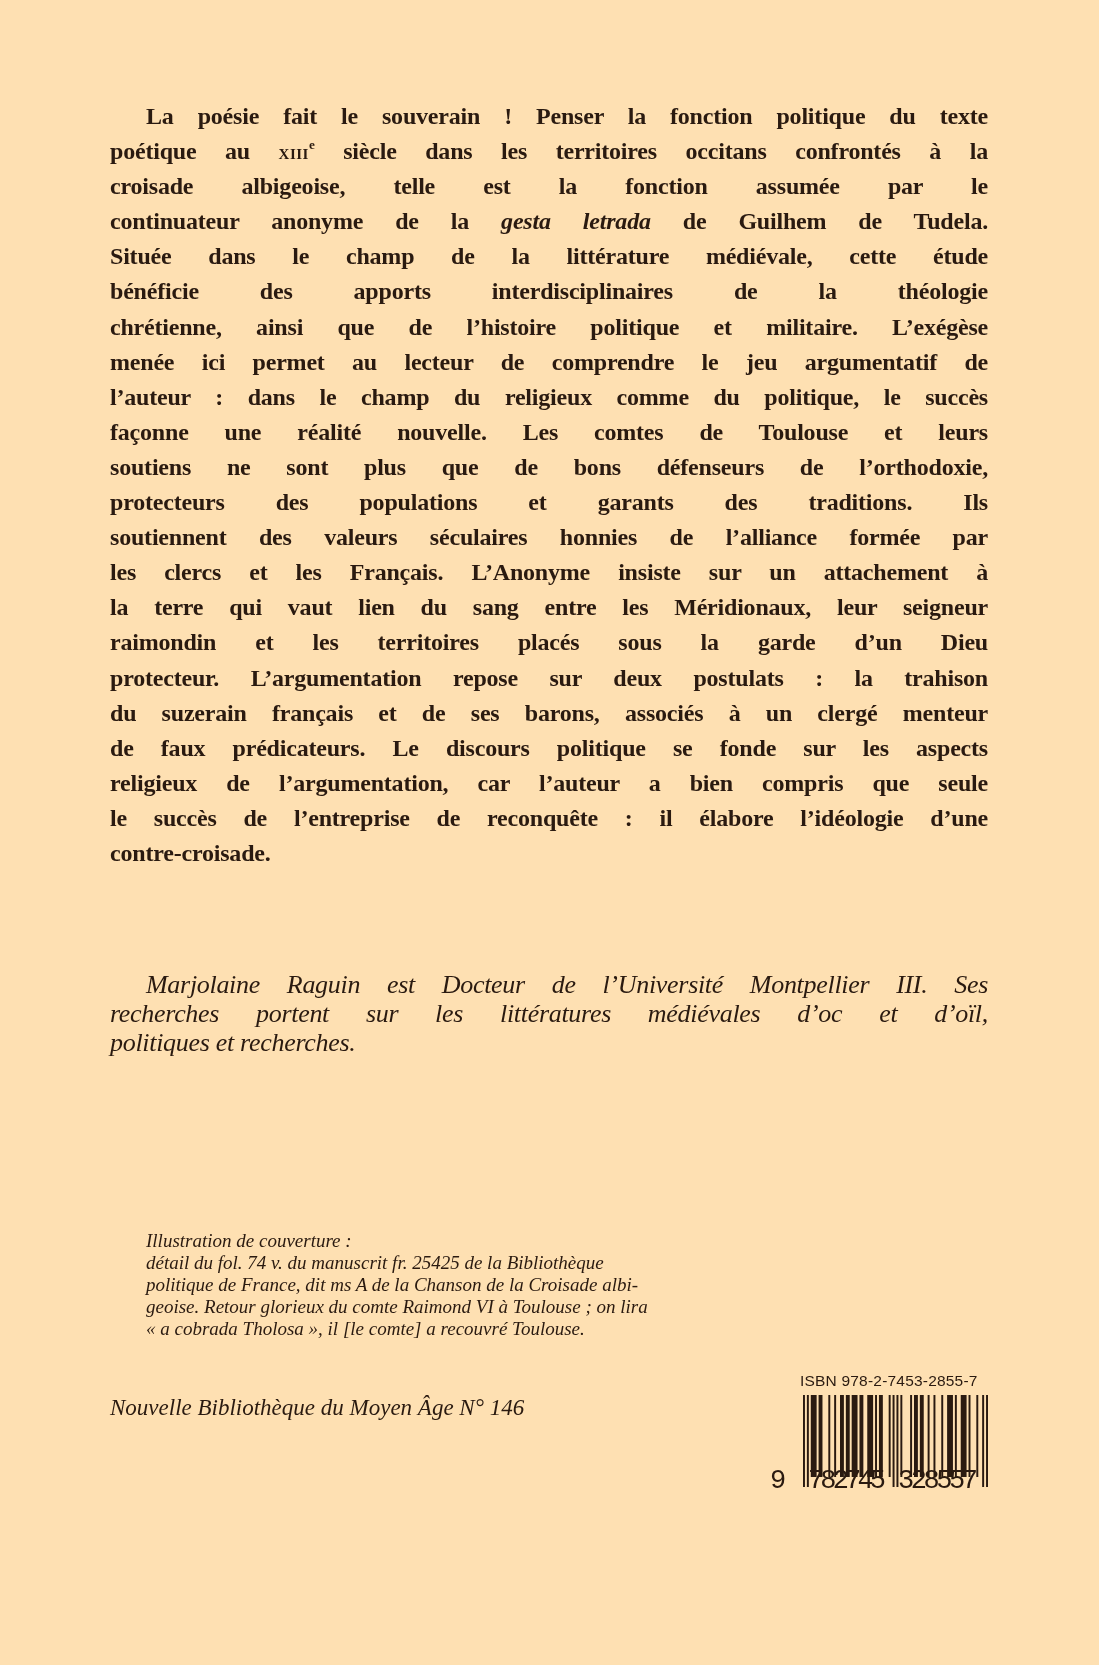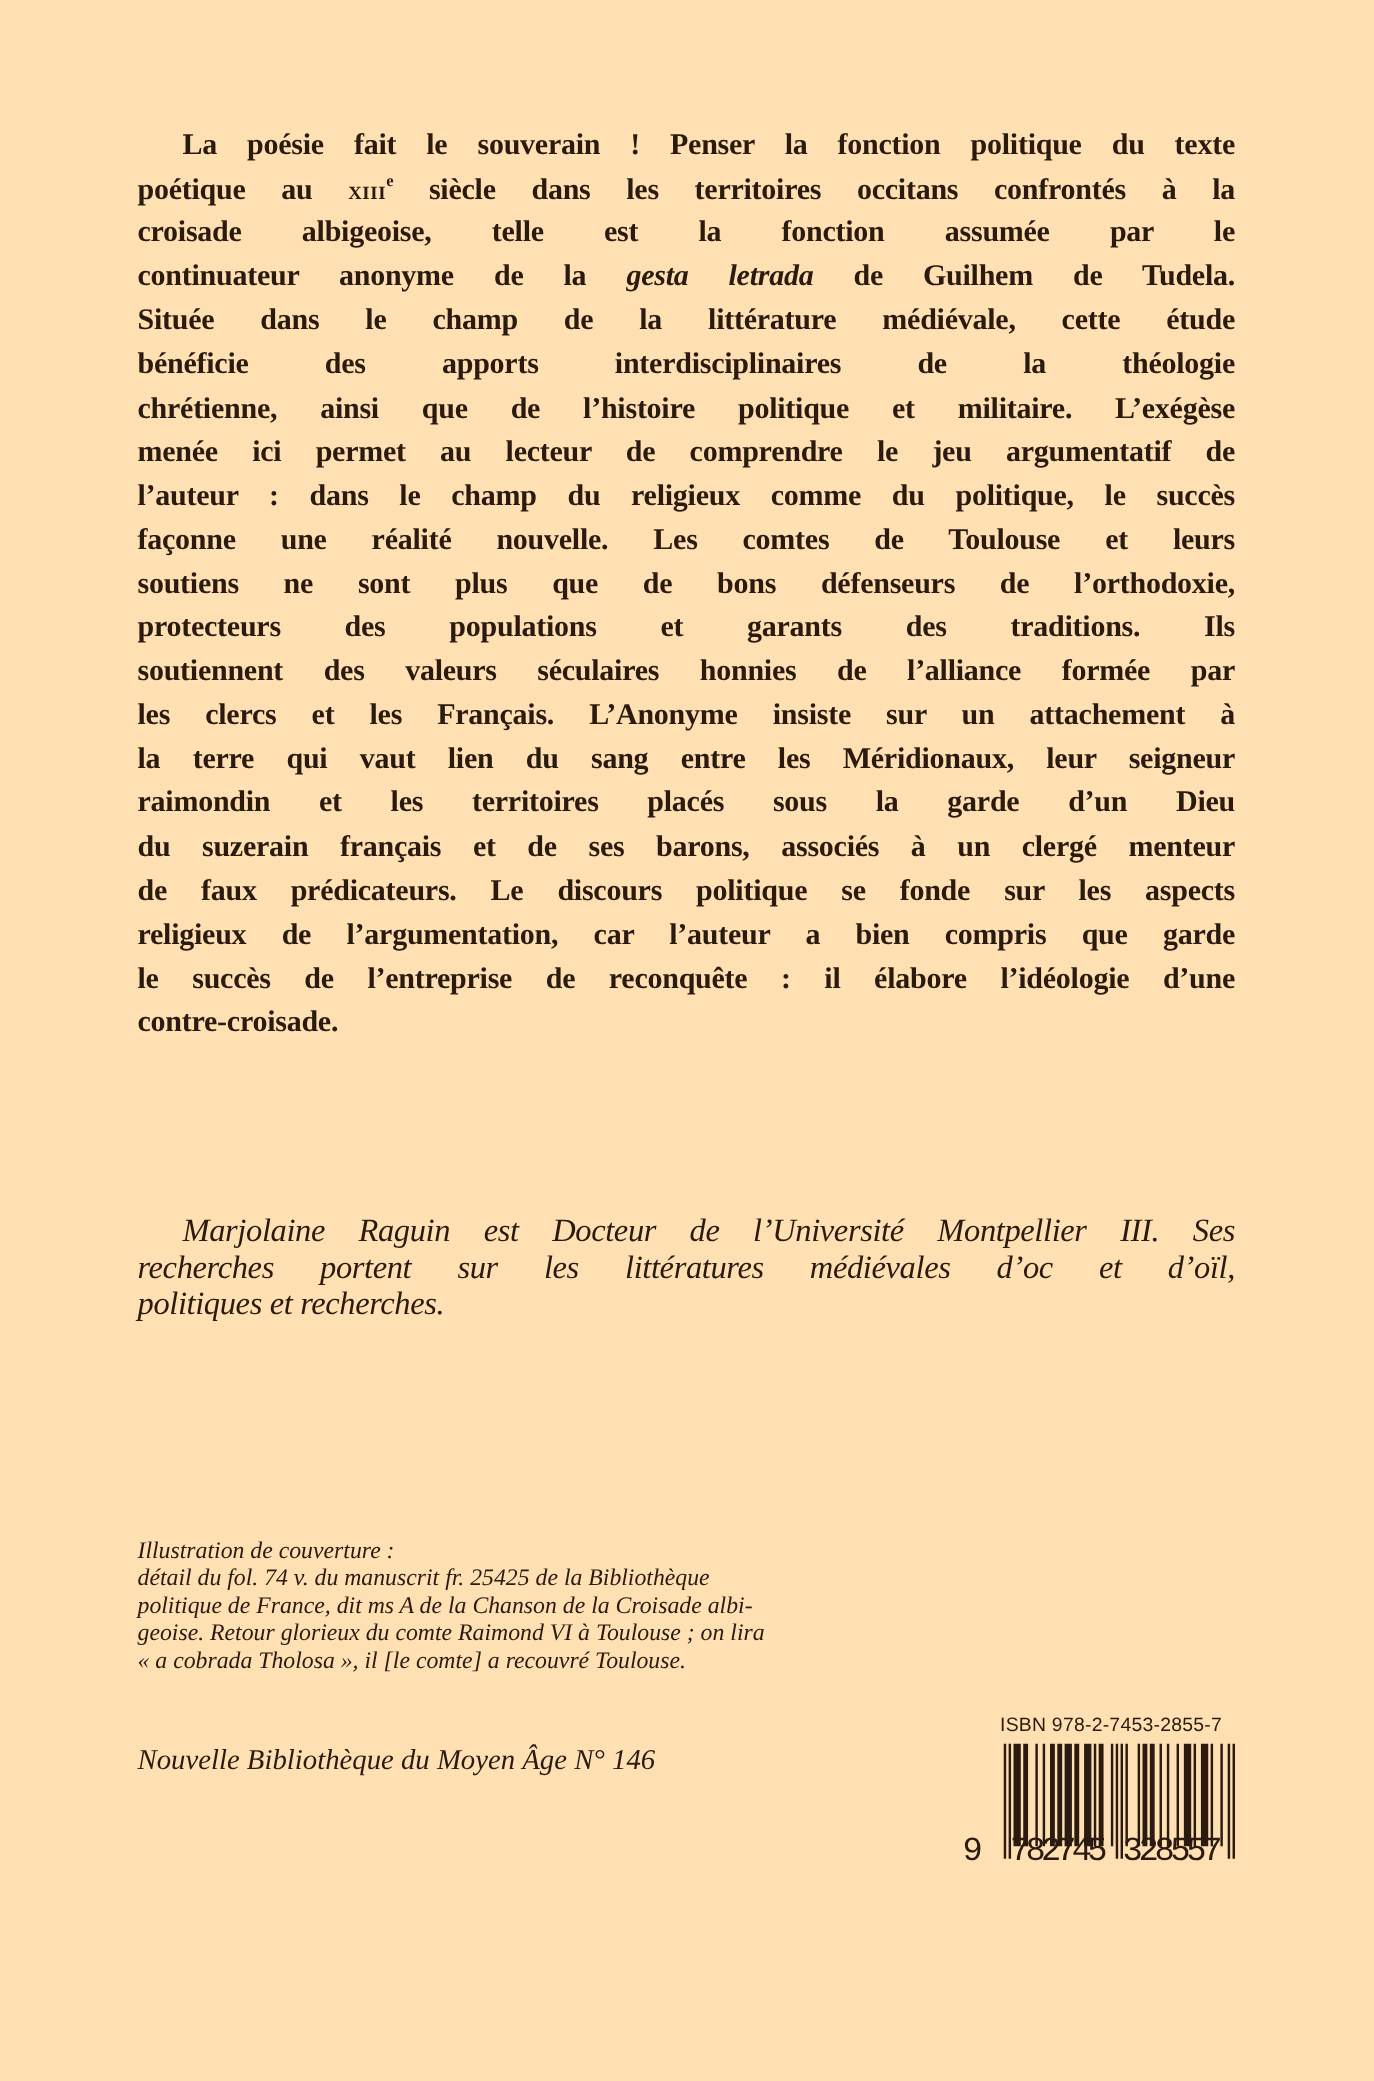--- a/index.html
+++ b/index.html
@@ -16,21 +16,21 @@
   }
   .line.last { text-align-last: left; }
   .line.indent { padding-left: 36px; }
   #main { top: 99px; font-size: 24px; line-height: 35.1px; letter-spacing: -0.2px; font-weight: bold; }
   #main .line { height: 35.1px; }
   .sc { font-variant: small-caps; font-size: 0.92em; letter-spacing: 0.5px; }
   sup.ord { font-size: 0.55em; vertical-align: 0.75em; line-height: 0; }
   i, .it { font-style: italic; }
   #bio { top: 970px; font-size: 26px; line-height: 29px; font-style: italic; letter-spacing: -0.3px; }
   #bio .line { height: 29px; }
-  #credits { top: 1230px; width: 620px; font-size: 19px; line-height: 22px; font-style: italic; }
+  #credits { top: 1230px; width: 620px; font-size: 19px; line-height: 22px; font-style: italic; margin-left: 36px; }
   #credits .line { text-align: left; text-align-last: left; height: 22px; }
   #series { position: absolute; left: 110px; top: 1395px; font-size: 23px; font-style: italic; white-space: nowrap; }
   #isbn-label {
     position: absolute; left: 800px; top: 1372px; width: 192px;
     font-family: "Liberation Sans", "DejaVu Sans", sans-serif; font-size: 15.5px;
     white-space: nowrap; letter-spacing: 0.2px;
   }
   #barcode { position: absolute; left: 770px; top: 1393px; width: 230px; height: 100px; }
   #barcode text { font-family: "Liberation Mono", "DejaVu Sans Mono", monospace; fill: #2a1a10; }
 </style>
@@ -47,23 +47,24 @@
     <span class="line">chrétienne, ainsi que de l’histoire politique et militaire. L’exégèse</span>
     <span class="line">menée ici permet au lecteur de comprendre le jeu argumentatif de</span>
     <span class="line">l’auteur : dans le champ du religieux comme du politique, le succès</span>
     <span class="line">façonne une réalité nouvelle. Les comtes de Toulouse et leurs</span>
     <span class="line">soutiens ne sont plus que de bons défenseurs de l’orthodoxie,</span>
     <span class="line">protecteurs des populations et garants des traditions. Ils</span>
     <span class="line">soutiennent des valeurs séculaires honnies de l’alliance formée par</span>
     <span class="line">les clercs et les Français. L’Anonyme insiste sur un attachement à</span>
     <span class="line">la terre qui vaut lien du sang entre les Méridionaux, leur seigneur</span>
     <span class="line">raimondin et les territoires placés sous la garde d’un Dieu</span>
+    <span class="line">protecteur. L’argumentation repose sur deux postulats : la trahison</span>
     <span class="line">du suzerain français et de ses barons, associés à un clergé menteur</span>
     <span class="line">de faux prédicateurs. Le discours politique se fonde sur les aspects</span>
-    <span class="line">religieux de l’argumentation, car l’auteur a bien compris que garde</span>
+    <span class="line">religieux de l’argumentation, car l’auteur a bien compris que seule</span>
     <span class="line">le succès de l’entreprise de reconquête : il élabore l’idéologie d’une</span>
     <span class="line last">contre-croisade.</span>
   </div>
 
 <div id="bio" class="block">
   <span class="line indent">Marjolaine Raguin est Docteur de l’Université Montpellier III. Ses</span>
   <span class="line">recherches portent sur les littératures médiévales d’oc et d’oïl,</span>
   <span class="line last">politiques et recherches.</span>
 </div>
 

